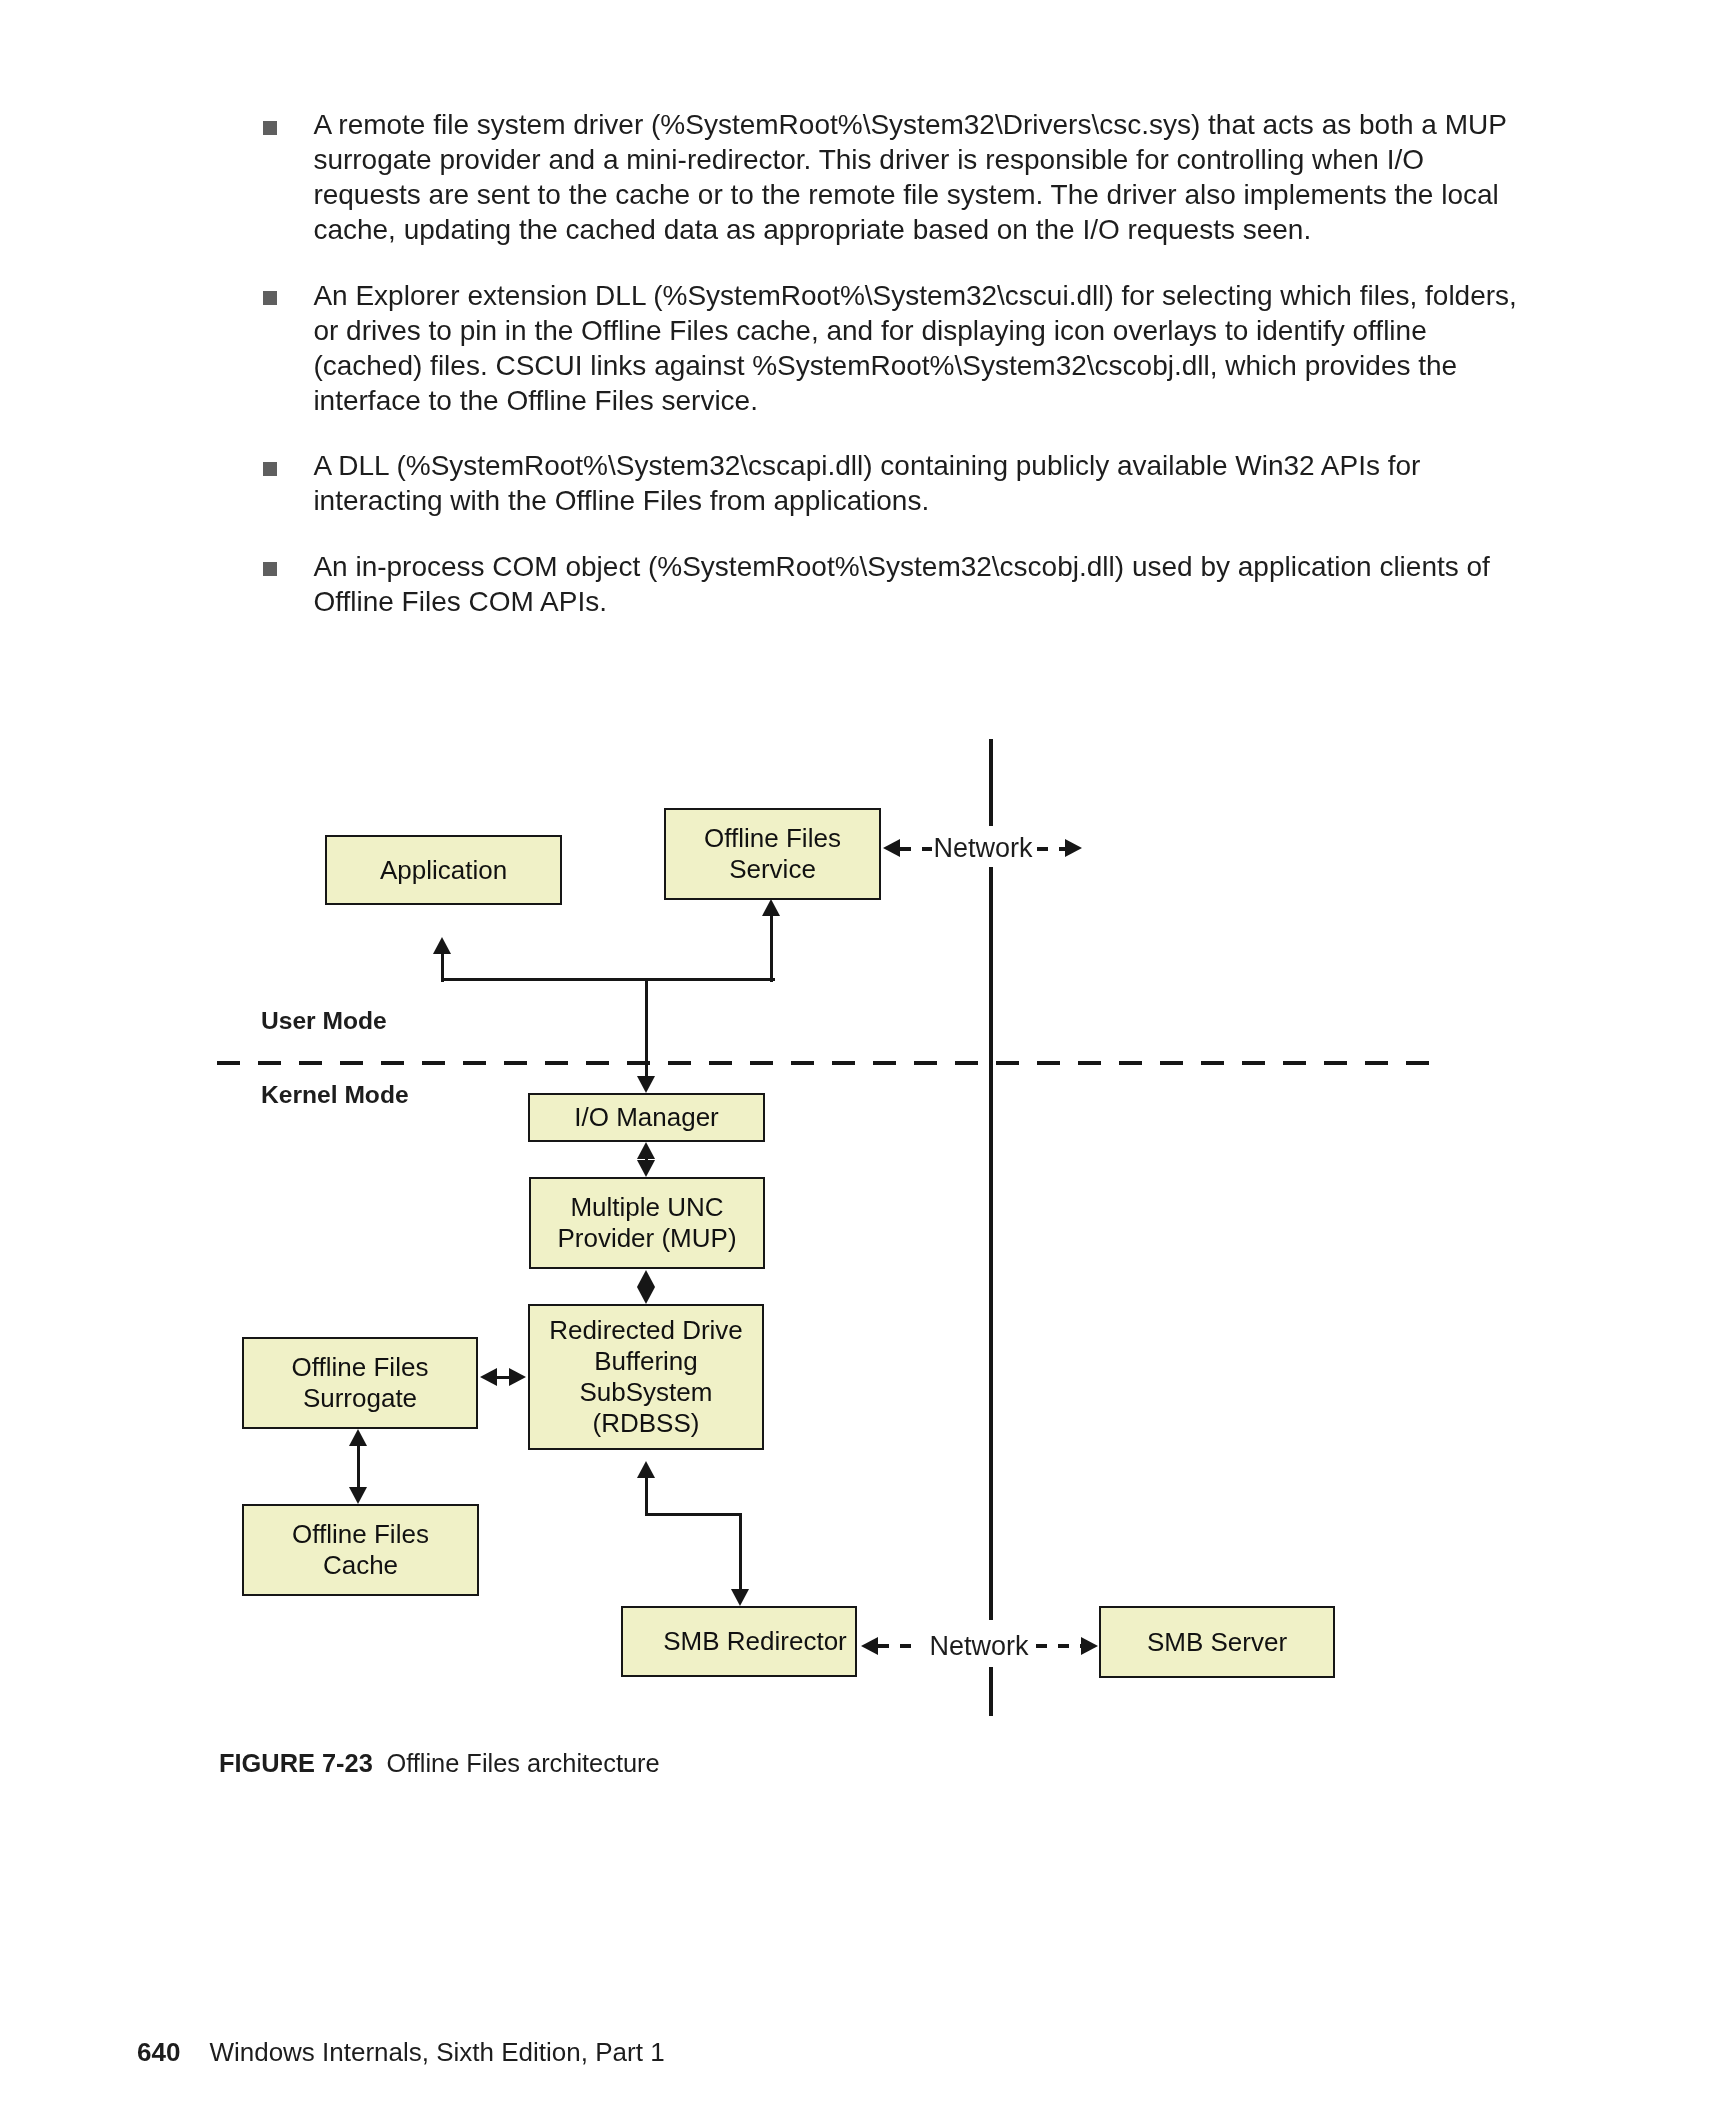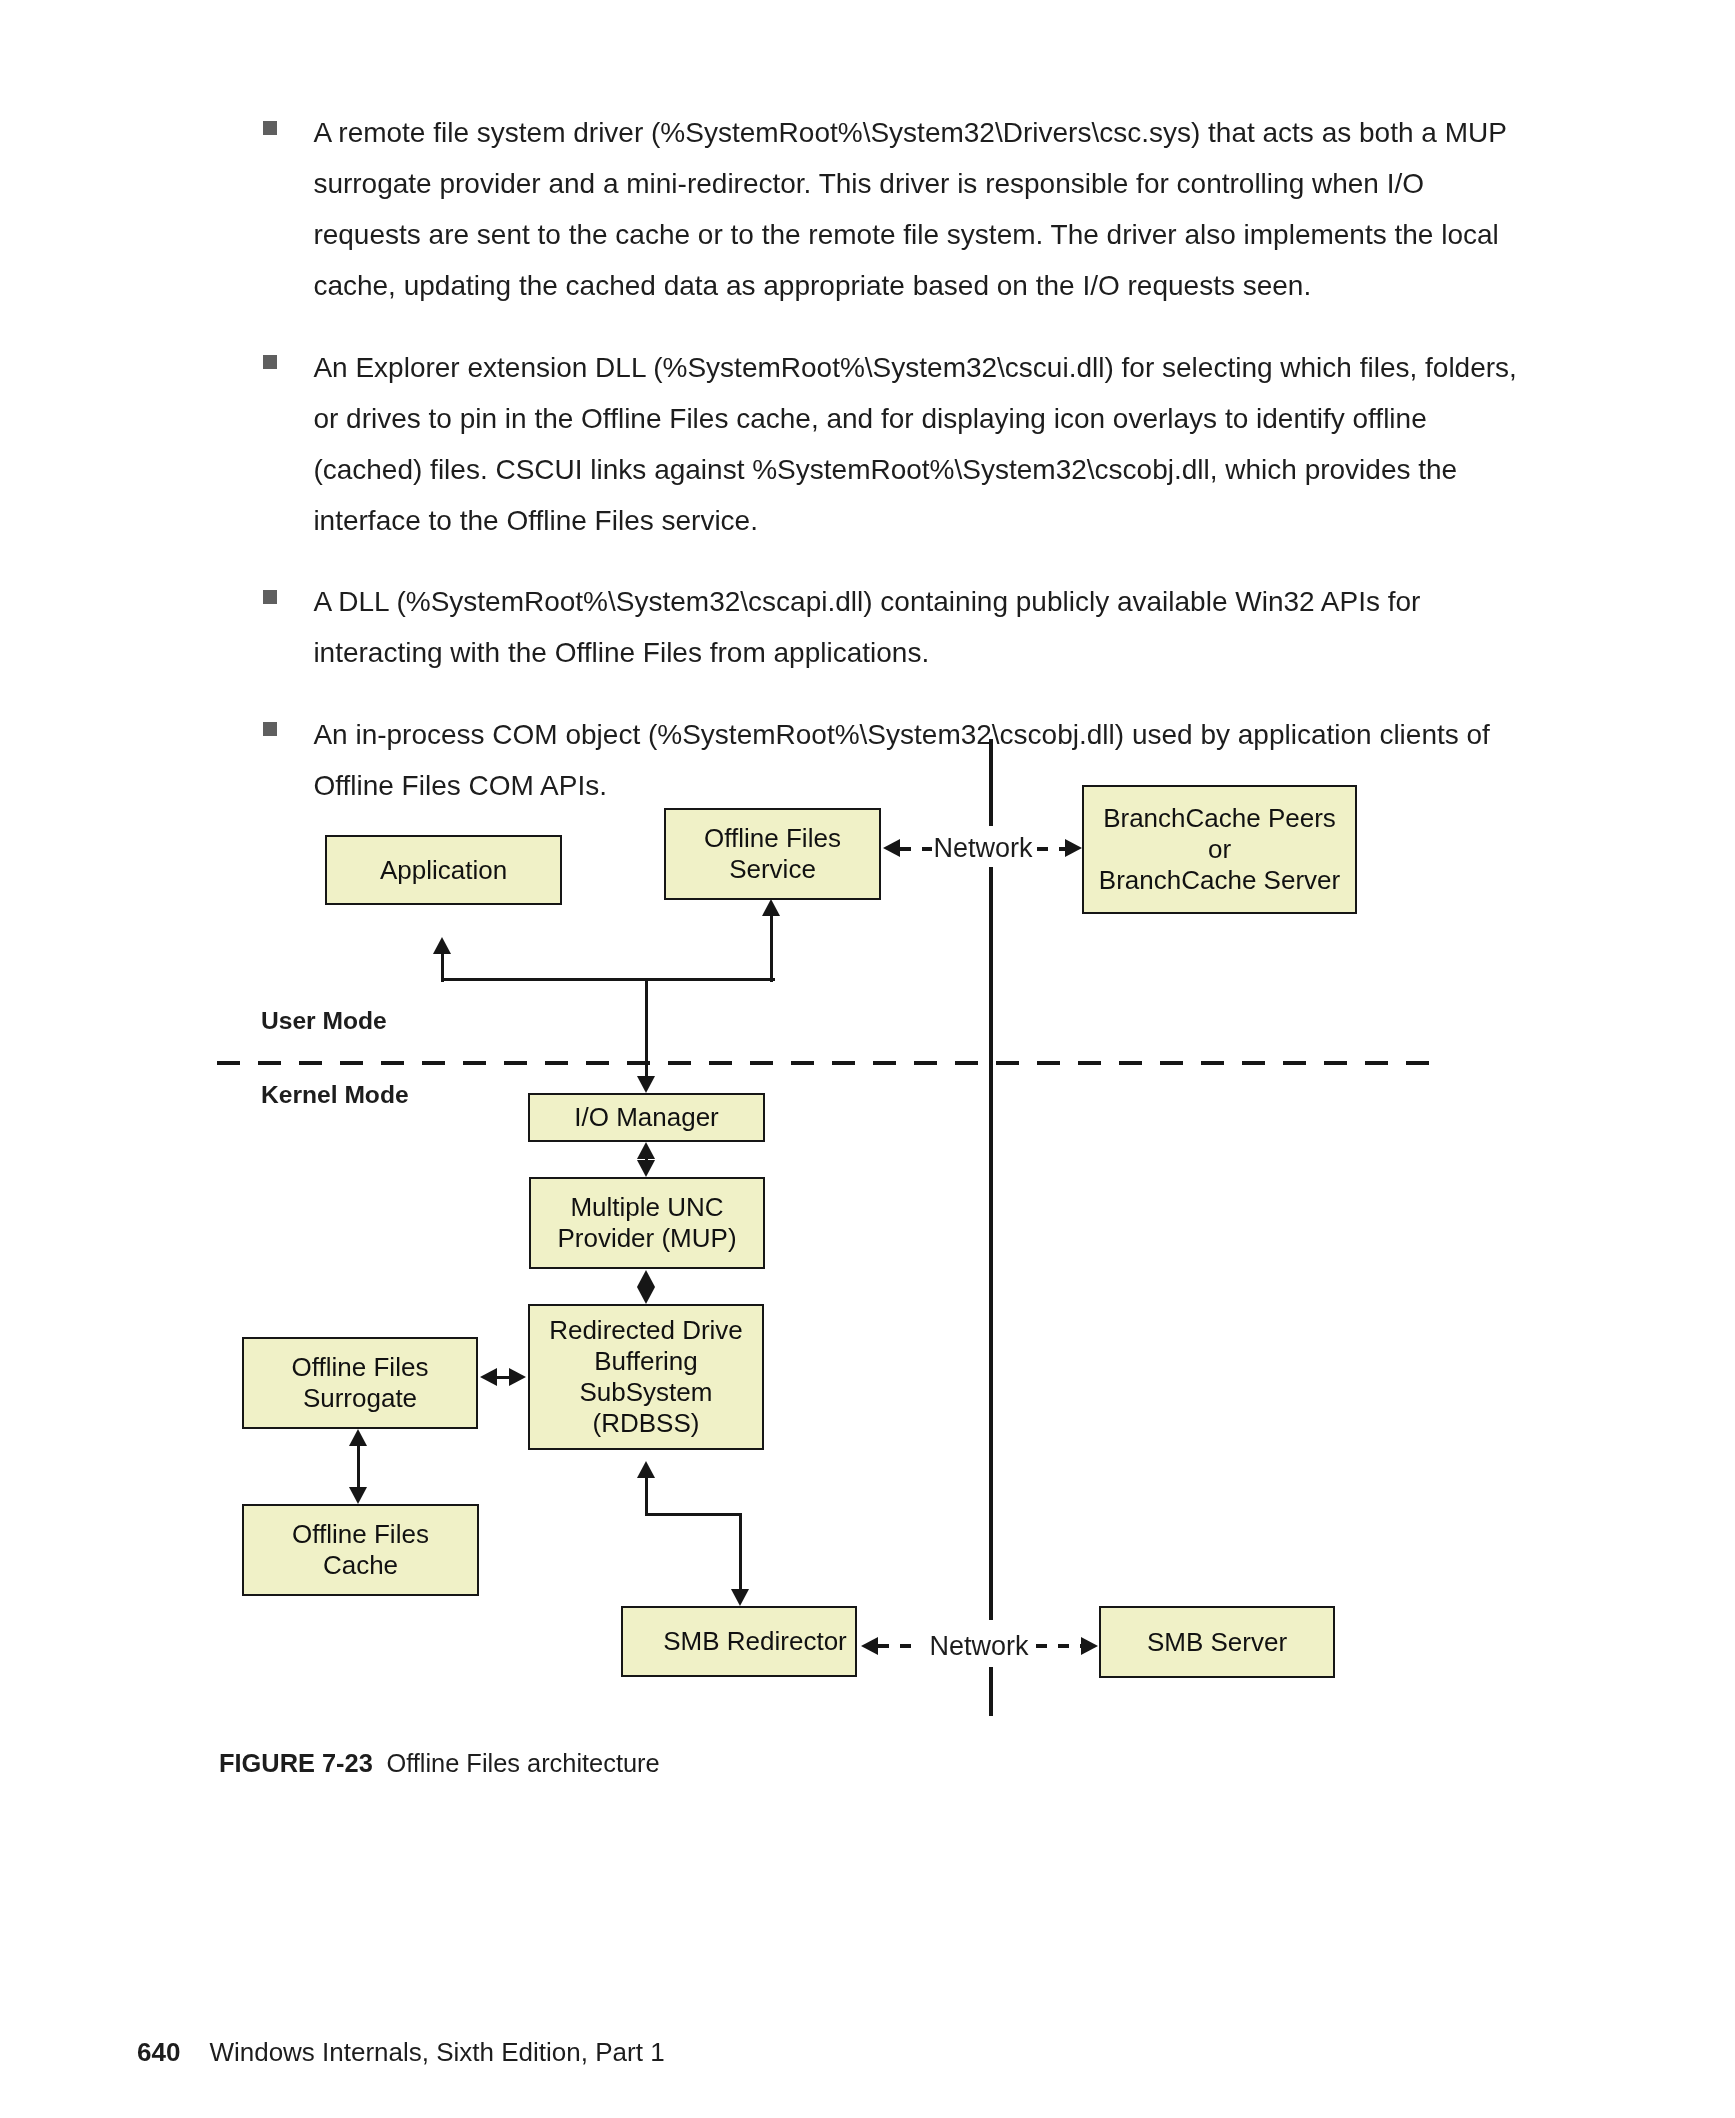--- a/index.html
+++ b/index.html
@@ -2,21 +2,21 @@
 <html style="font-size:13.6px"><head>
 <meta charset="utf-8">
 <style>
   html,body{margin:0;padding:0;background:#ffffff;}
   .page{position:relative;width:1736px;height:2119px;background:#ffffff;overflow:hidden;
         font-family:"Liberation Sans","DejaVu Sans",sans-serif;color:#1d1d1d;}
   
   .bullets{position:absolute;left:263px;top:107px;width:1271px;}
   .bullet{display:flex;margin-bottom:30.5px;}
   .marker{flex:0 0 14.4px;width:14.4px;height:14.4px;background:#5f5f5f;margin-top:13.6px;margin-right:36px;}
-  .btext{margin:0;font-size:28px;line-height:51px;width:1220px;}
+  .btext{margin:0;font-size:28px;line-height:35px;width:1220px;}
   
   .diagram{position:absolute;left:0;top:0;width:1736px;height:2119px;}
   .box{position:absolute;box-sizing:border-box;background:#f0f1c7;border:2.5px solid #161616;
        display:flex;align-items:center;justify-content:center;text-align:center;
        font-size:26px;line-height:31px;white-space:pre-line;color:#111;}
   .vline,.hline{position:absolute;background:#161616;}
   .dashh{position:absolute;background:repeating-linear-gradient(90deg,#161616 0 11px,transparent 11px 22px);}
   .dashmode{position:absolute;background:repeating-linear-gradient(90deg,#161616 0 23px,transparent 23px 41px);}
   .arr{position:absolute;width:0;height:0;}
   .arr-up{border-left:9.3px solid transparent;border-right:9.3px solid transparent;border-bottom:17px solid #161616;}
@@ -61,23 +61,20 @@
     <div class="vline" style="left:989px;top:867px;width:4.2px;height:753px;"></div>
     <div class="vline" style="left:989px;top:1667px;width:4.2px;height:49px;"></div>
 
     <div class="dashmode" style="left:217px;top:1061px;width:1226px;height:4.2px;"></div>
     <div class="modelabel" style="left:261px;top:1007px;">User Mode</div>
     <div class="modelabel" style="left:261px;top:1081px;">Kernel Mode</div>
 
     <div class="box" style="left:325px;top:835px;width:237px;height:70px;">Application</div>
     <div class="box" style="left:664px;top:808px;width:217px;height:92px;">Offline Files
 Service</div>
-    <div class="box" style="left:1082px;top:785px;width:275px;height:129px;">BranchCache Peers
-or
-BranchCache Server</div>
     <div class="box" style="left:528px;top:1093px;width:237px;height:49px;">I/O Manager</div>
     <div class="box" style="left:529px;top:1177px;width:236px;height:92px;">Multiple UNC
 Provider (MUP)</div>
     <div class="box" style="left:528px;top:1304px;width:236px;height:146px;">Redirected Drive
 Buffering
 SubSystem
 (RDBSS)</div>
     <div class="box" style="left:242px;top:1337px;width:236px;height:92px;">Offline Files
 Surrogate</div>
     <div class="box" style="left:242px;top:1504px;width:237px;height:92px;">Offline Files

